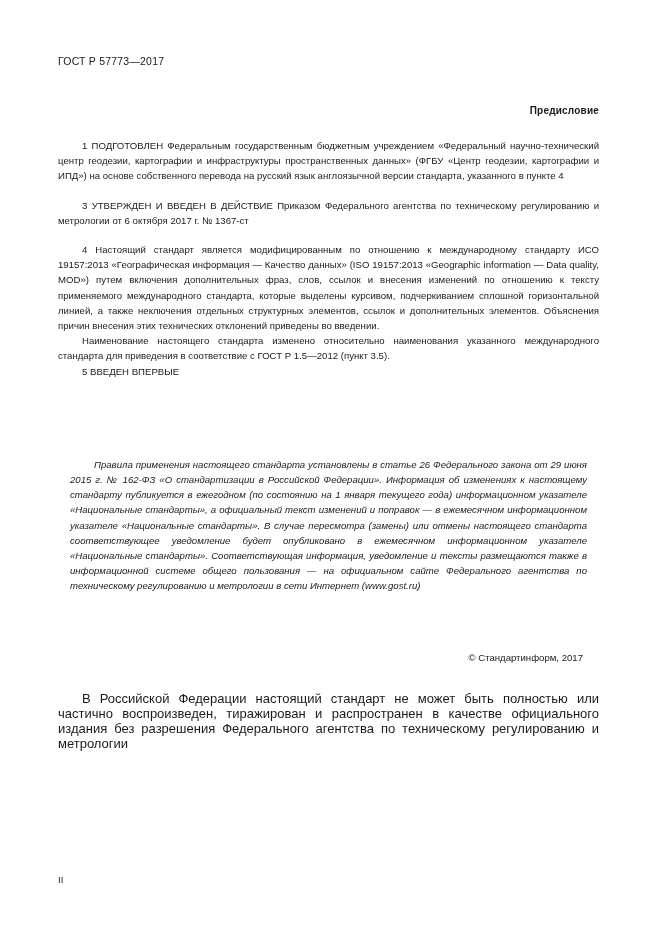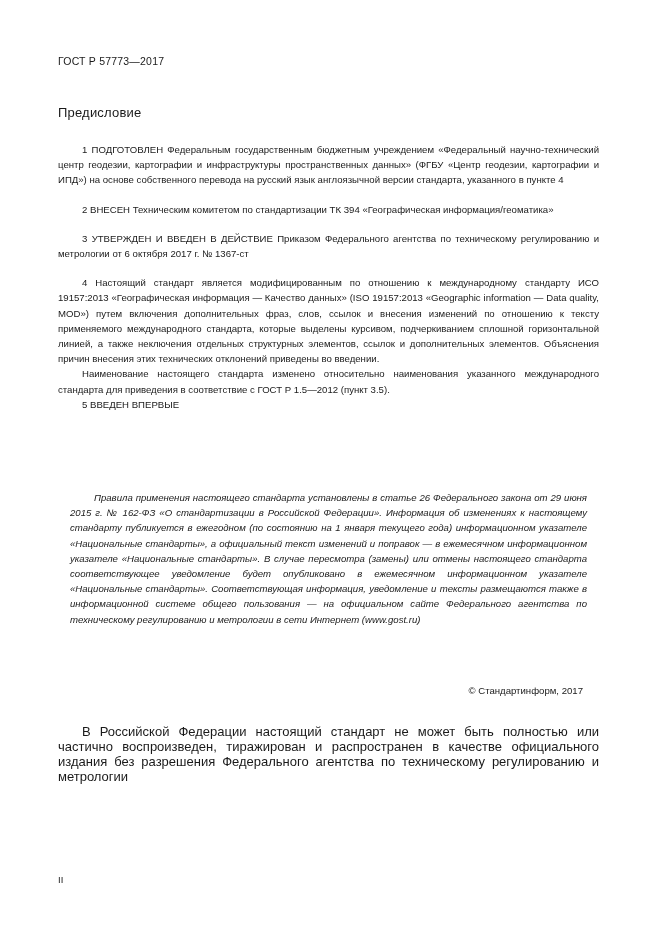--- a/index.html
+++ b/index.html
@@ -24,23 +24,23 @@
     padding: 55px 62px 40px 58px;
   }
   .header-std {
     font-size: 10.5px;
     letter-spacing: 0.2px;
     color: #1a1a1a;
     margin: 0 0 38px 0;
     font-weight: normal;
   }
   .doc-title {
-    text-align: left;
-    font-size: 13px;
-    font-weight: normal;
+    text-align: right;
+    font-size: 10px;
+    font-weight: bold;
     margin: 0 0 22px 0;
     letter-spacing: 0.2px;
   }
   .body-text {
     font-size: 9.6px;
     line-height: 15.2px;
     text-align: justify;
     margin: 0 0 14px 0;
     text-indent: 24px;
     hyphens: manual;
@@ -82,21 +82,20 @@
 </head>
 <body>
 
 <div class="page">
 
   <div class="header-std">ГОСТ Р 57773—2017</div>
 
   <div class="doc-title">Предисловие</div>
 
   <p class="body-text">1 ПОДГОТОВЛЕН Федеральным государственным бюджетным учреждением «Федеральный научно-технический центр геодезии, картографии и инфраструктуры пространственных данных» (ФГБУ «Центр геодезии, картографии и ИПД») на основе собственного перевода на русский язык англоязычной версии стандарта, указанного в пункте 4</p>
-  <p class="body-text">2 ВНЕСЕН Техническим комитетом по стандартизации ТК 394 «Географическая информация/геоматика»</p>
   <p class="body-text">3 УТВЕРЖДЕН И ВВЕДЕН В ДЕЙСТВИЕ Приказом Федерального агентства по техническому регулированию и метрологии от 6 октября 2017 г. № 1367-ст</p>
   <p class="body-text tight">4 Настоящий стандарт является модифицированным по отношению к международному стандарту ИСО 19157:2013 «Географическая информация — Качество данных» (ISO 19157:2013 «Geographic information — Data quality, MOD») путем включения дополнительных фраз, слов, ссылок и внесения изменений по отношению к тексту применяемого международного стандарта, которые выделены курсивом, подчеркиванием сплошной горизонтальной линией, а также неключения отдельных структурных элементов, ссылок и дополнительных элементов. Объяснения причин внесения этих технических отклонений приведены во введении.</p>
   <p class="body-text tight">Наименование настоящего стандарта изменено относительно наименования указанного международного стандарта для приведения в соответствие с ГОСТ Р 1.5—2012 (пункт 3.5).</p>
   <p class="body-text">5 ВВЕДЕН ВПЕРВЫЕ</p>
 
   <div class="spacer-big"></div>
 
   <p class="italic-block">Правила применения настоящего стандарта установлены в статье 26 Федерального закона от 29 июня 2015 г. № 162-ФЗ «О стандартизации в Российской Федерации». Информация об изменениях к настоящему стандарту публикуется в ежегодном (по состоянию на 1 января текущего года) информационном указателе «Национальные стандарты», а официальный текст изменений и поправок — в ежемесячном информационном указателе «Национальные стандарты». В случае пересмотра (замены) или отмены настоящего стандарта соответствующее уведомление будет опубликовано в ежемесячном информационном указателе «Национальные стандарты». Соответствующая информация, уведомление и тексты размещаются также в информационной системе общего пользования — на официальном сайте Федерального агентства по техническому регулированию и метрологии в сети Интернет (www.gost.ru)</p>
 
   <div class="copyright">© Стандартинформ, 2017</div>

